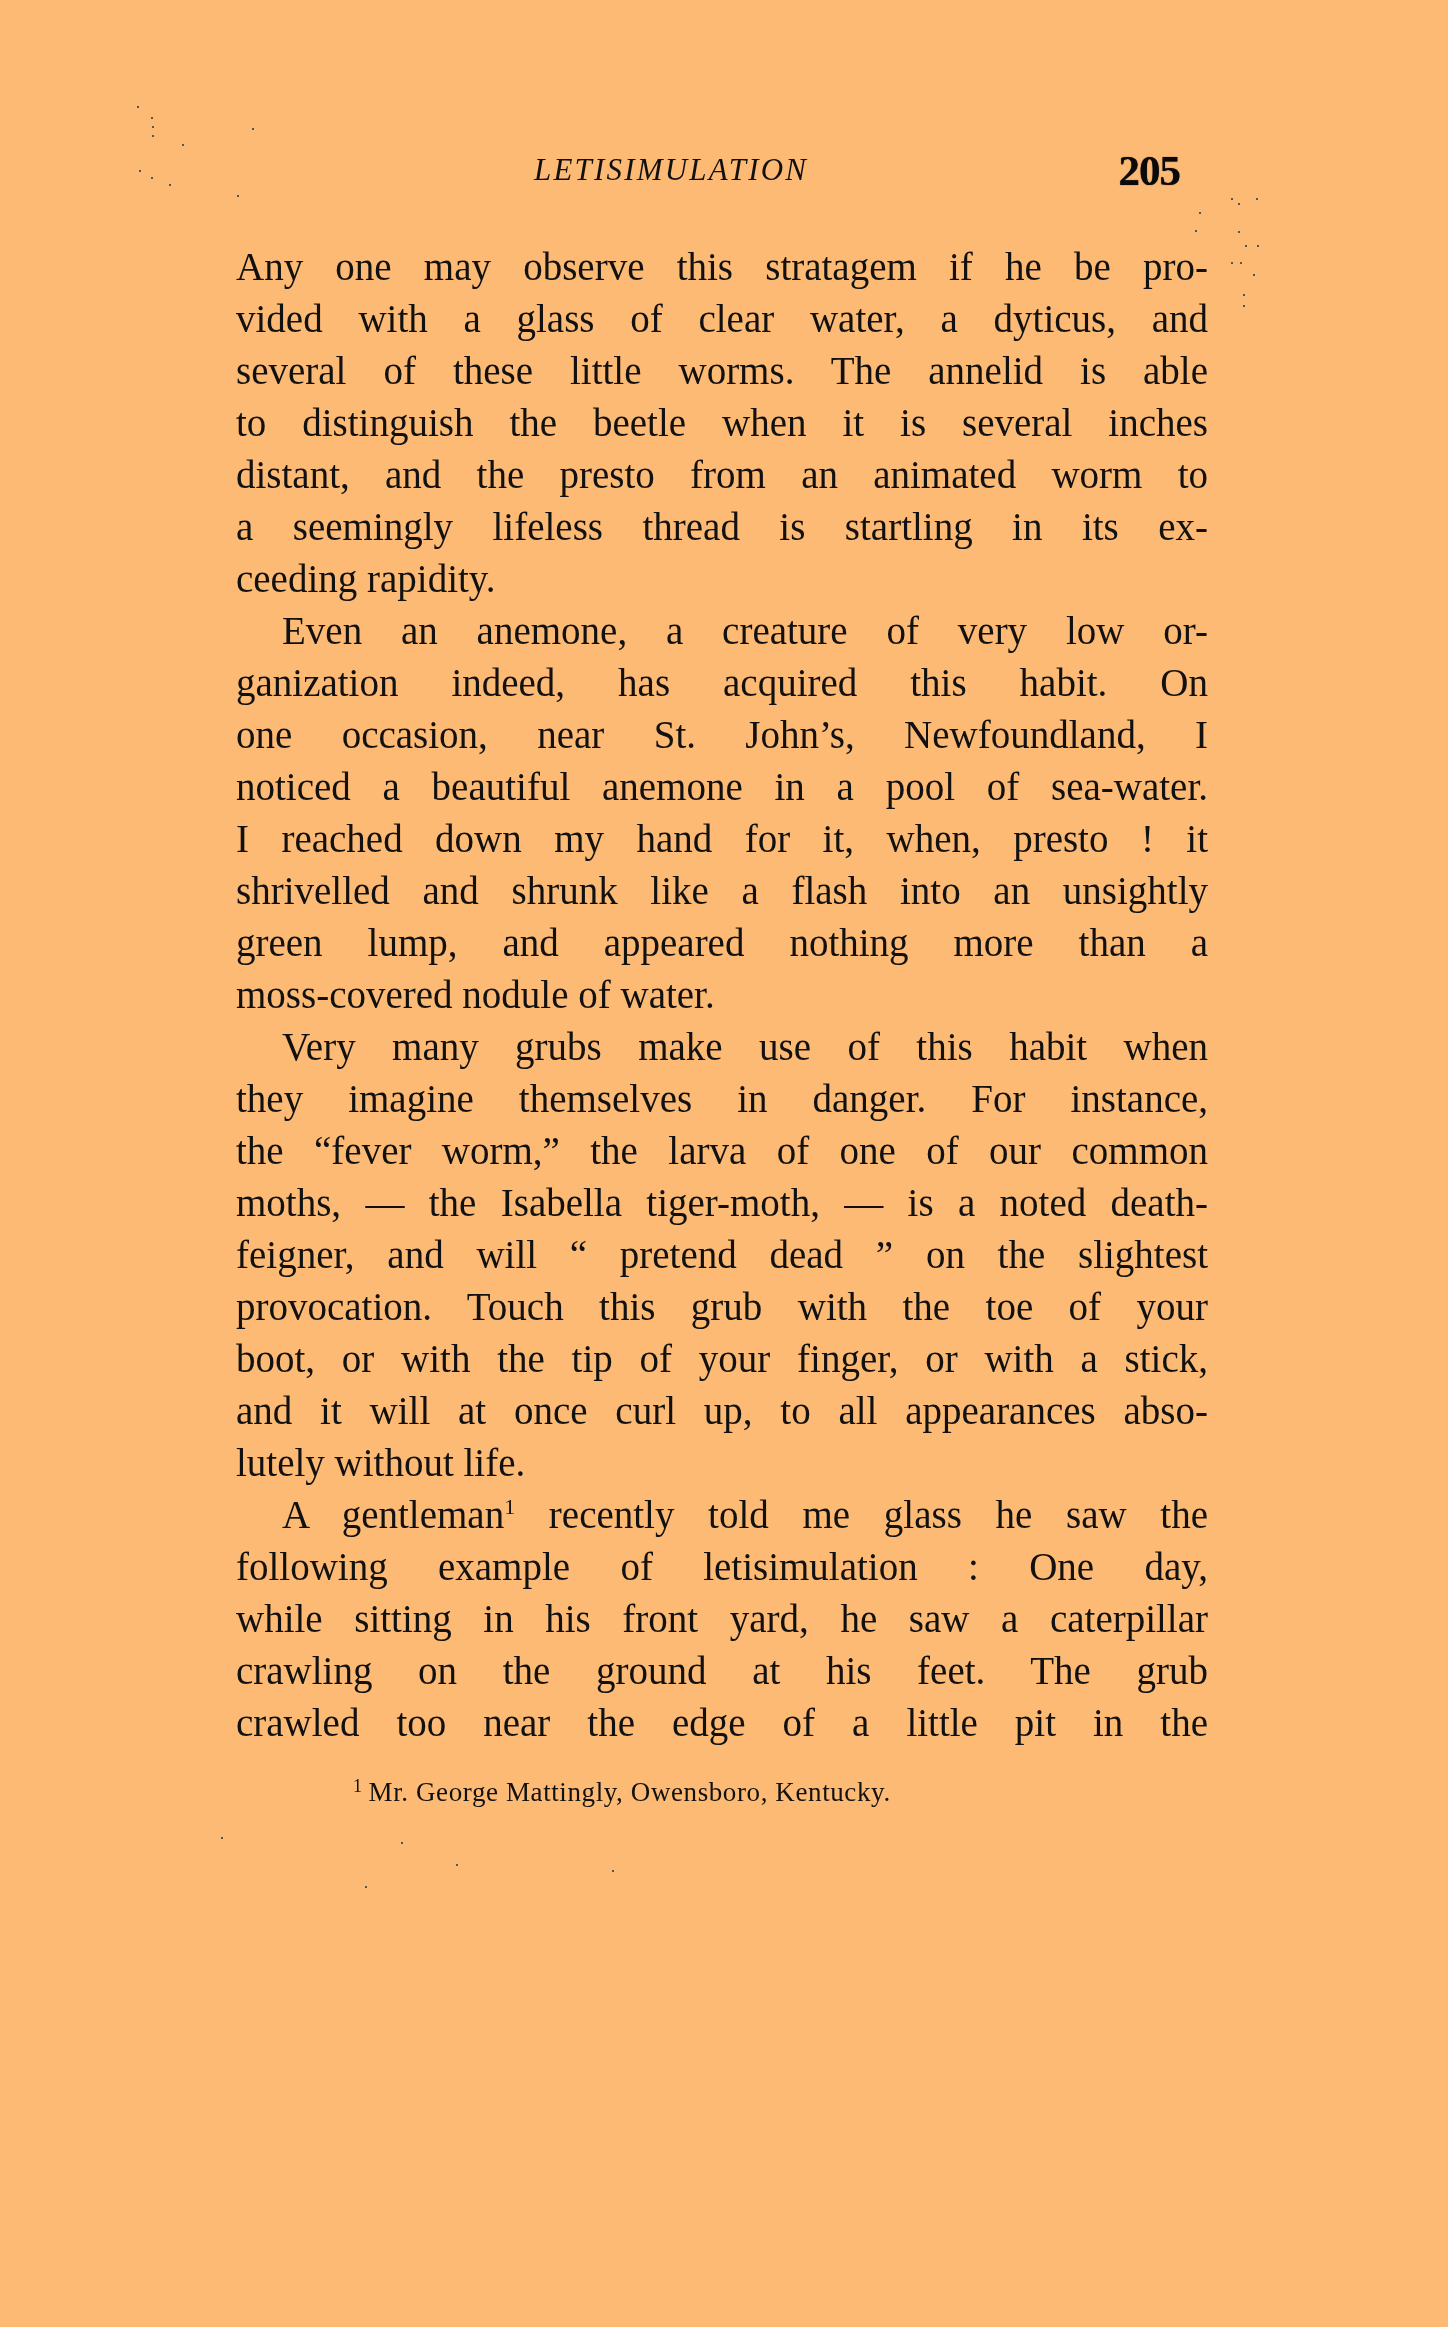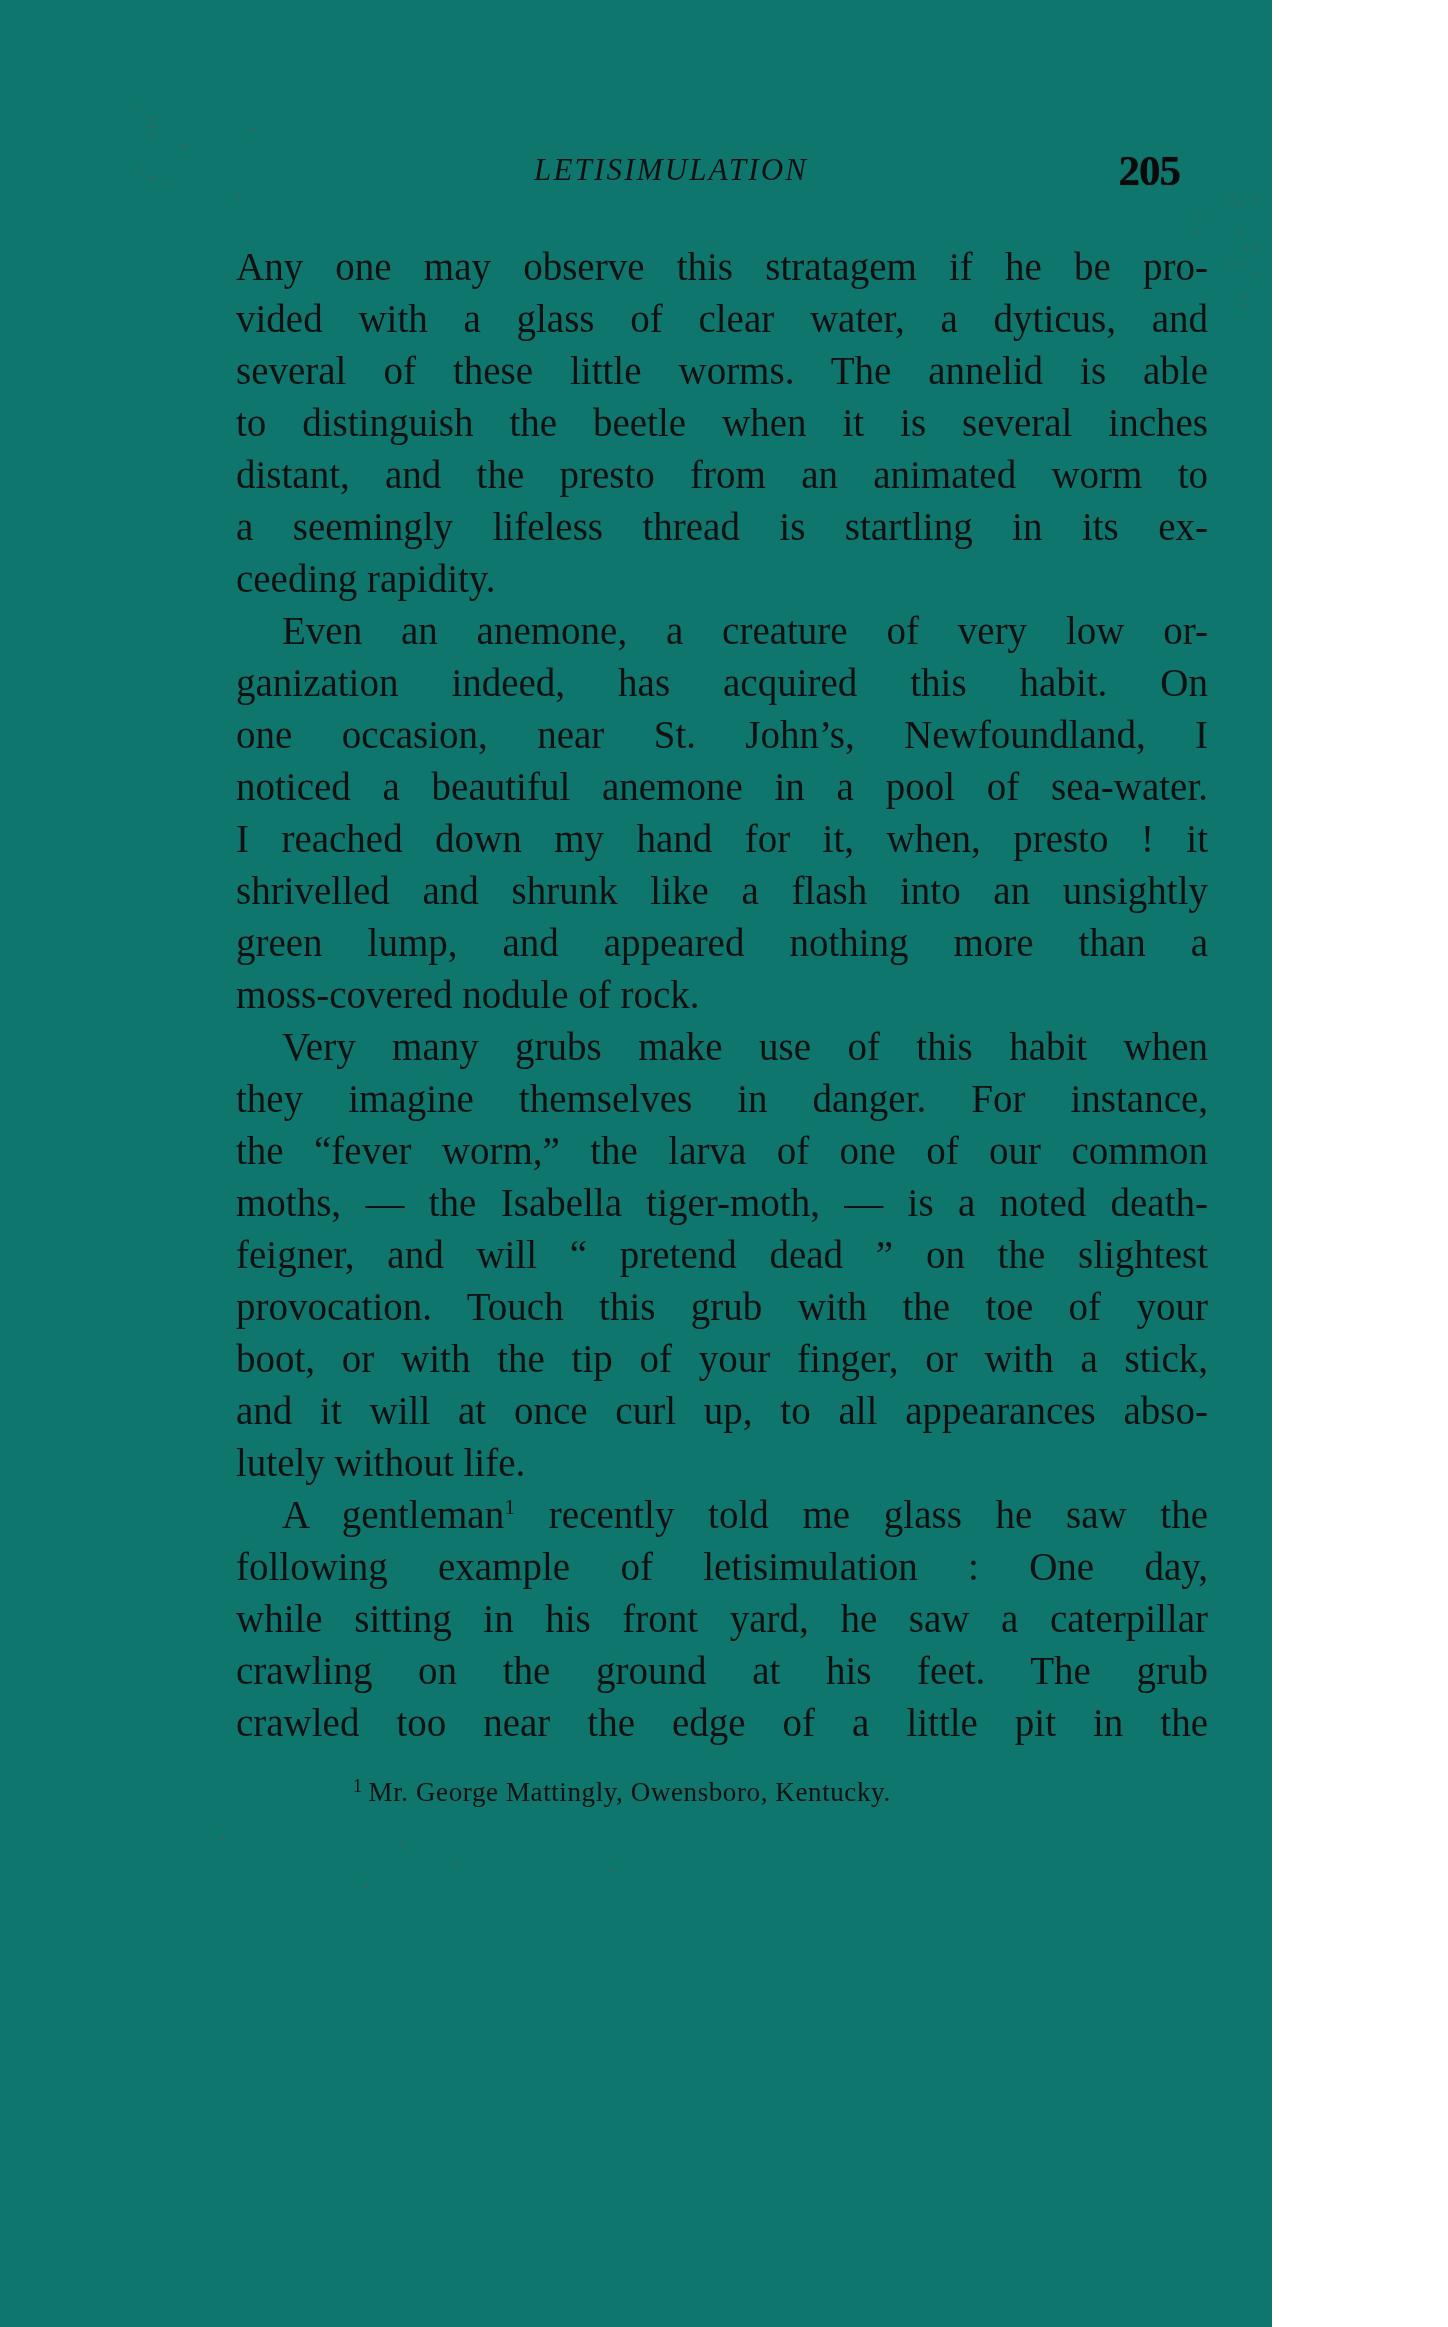--- a/index.html
+++ b/index.html
@@ -11,23 +11,23 @@
       width: 1448px;
       height: 2327px;
       position: relative;
       overflow: hidden;
       color: #111111;
       font-family: "Liberation Serif", "DejaVu Serif", serif;
     }
     .page {
       position: absolute;
       left: 0; top: 0;
-      width: 1272px;
+      width: 1448px;
       height: 2327px;
-      background: #0f766e;
+      background: #fdba74;
     }
     .running-head {
       position: absolute;
       left: 228px;
       top: 150px;
       width: 972px;
       height: 50px;
     }
     .running-title {
       position: absolute;
@@ -158,21 +158,21 @@
     </div>
 
     <div>
       <span class="line indent">Even an anemone, a creature of very low or-</span>
       <span class="line">ganization indeed, has acquired this habit.  On</span>
       <span class="line">one occasion, near St. John’s, Newfoundland, I</span>
       <span class="line">noticed a beautiful anemone in a pool of sea-water.</span>
       <span class="line">I reached down my hand for it, when, presto ! it</span>
       <span class="line">shrivelled and shrunk like a flash into an unsightly</span>
       <span class="line">green lump, and appeared nothing more than a</span>
-      <span class="line last">moss-covered nodule of rock.</span>
+      <span class="line last">moss-covered nodule of water.</span>
     </div>
 
     <div>
       <span class="line indent">Very many grubs make use of this habit when</span>
       <span class="line">they imagine themselves in danger.  For instance,</span>
       <span class="line">the “fever worm,” the larva of one of our common</span>
       <span class="line">moths, — the Isabella tiger-moth, — is a noted death-</span>
       <span class="line">feigner, and will “ pretend dead ” on the slightest</span>
       <span class="line">provocation.  Touch this grub with the toe of your</span>
       <span class="line">boot, or with the tip of your finger, or with a stick,</span>

